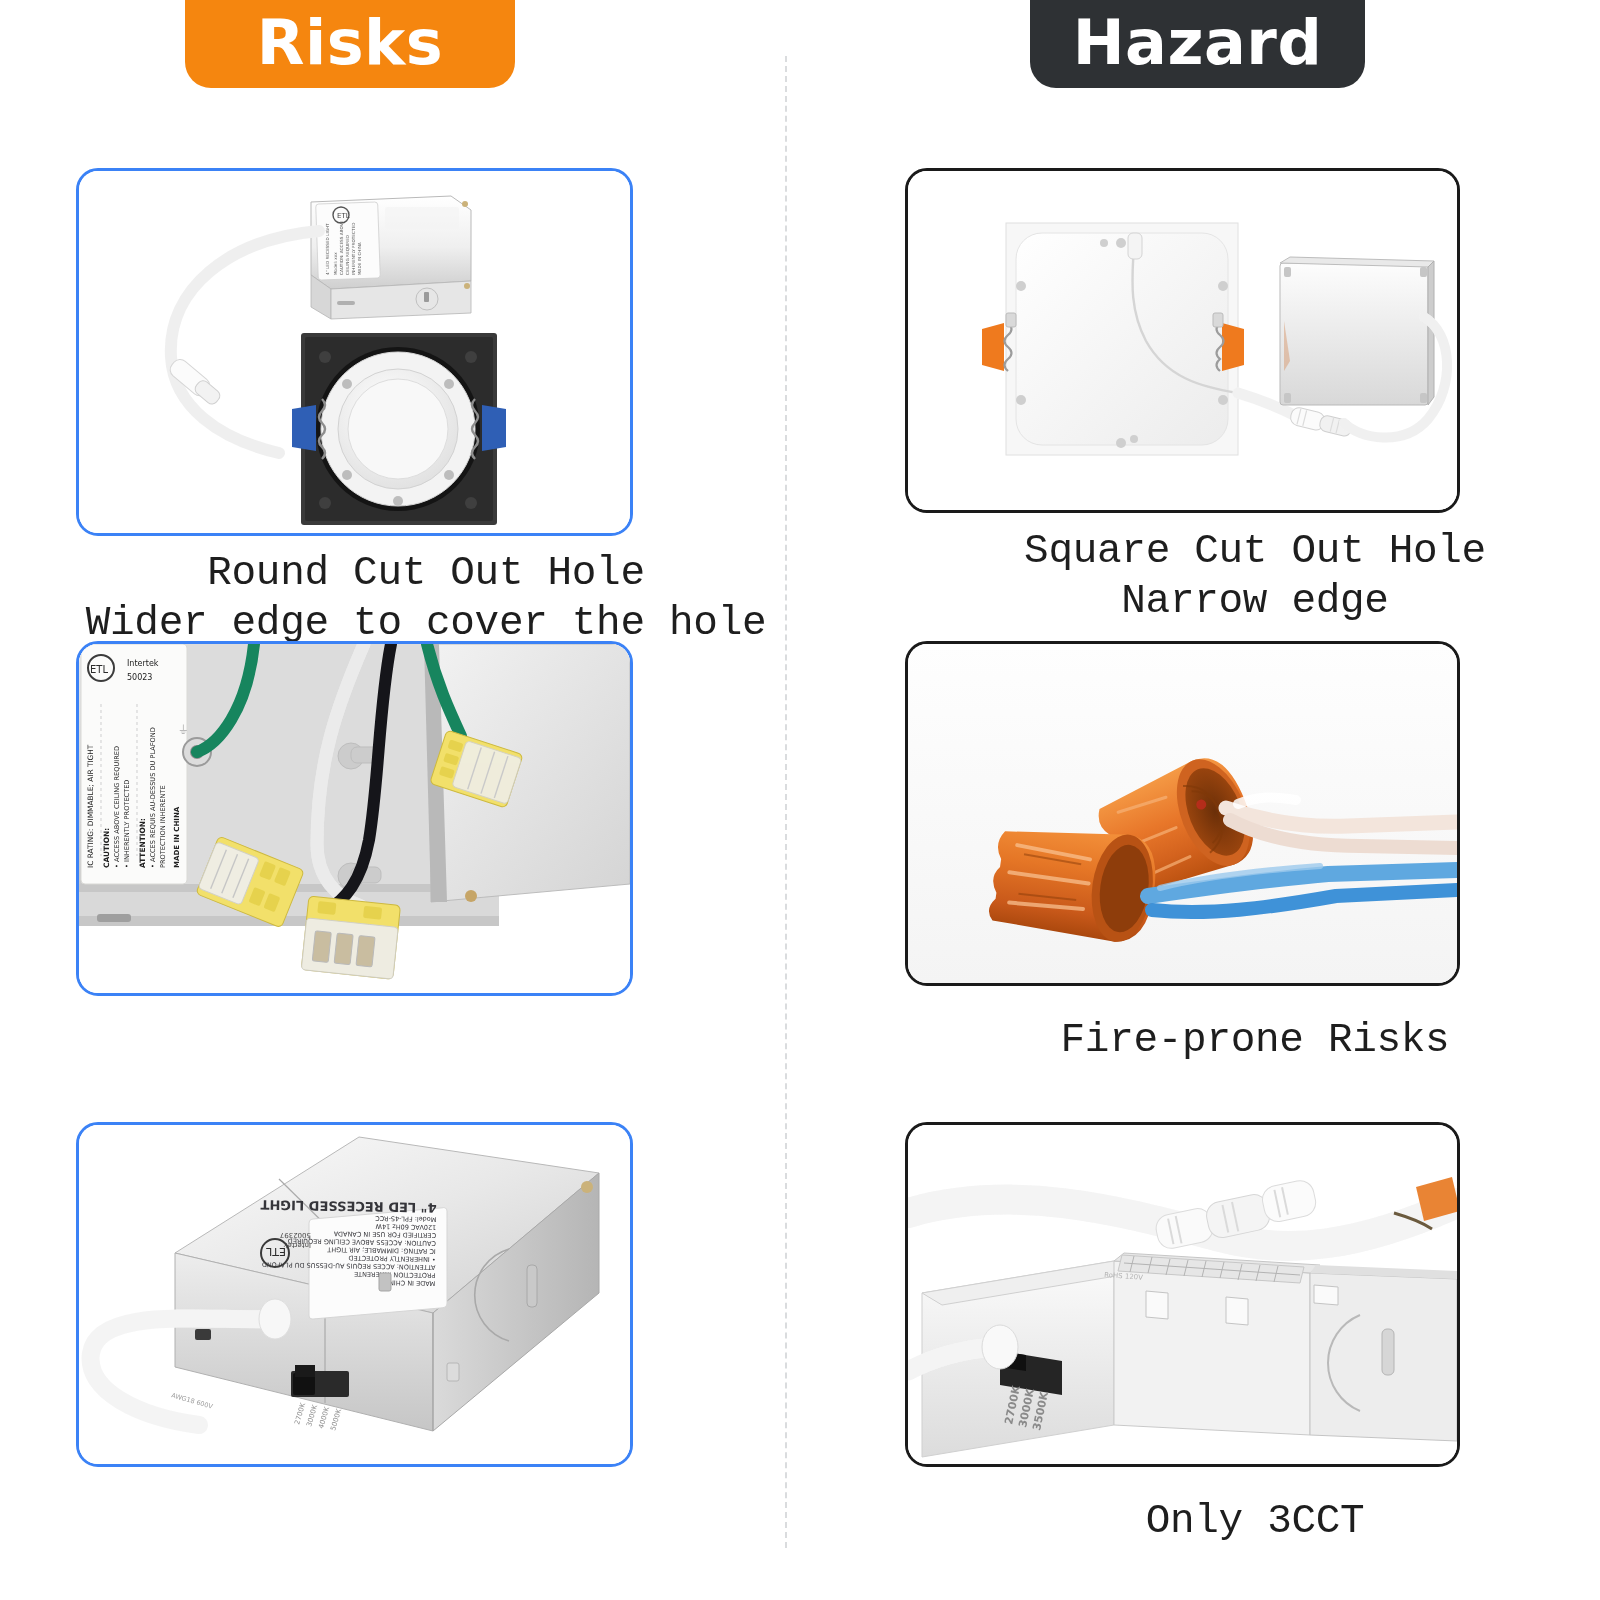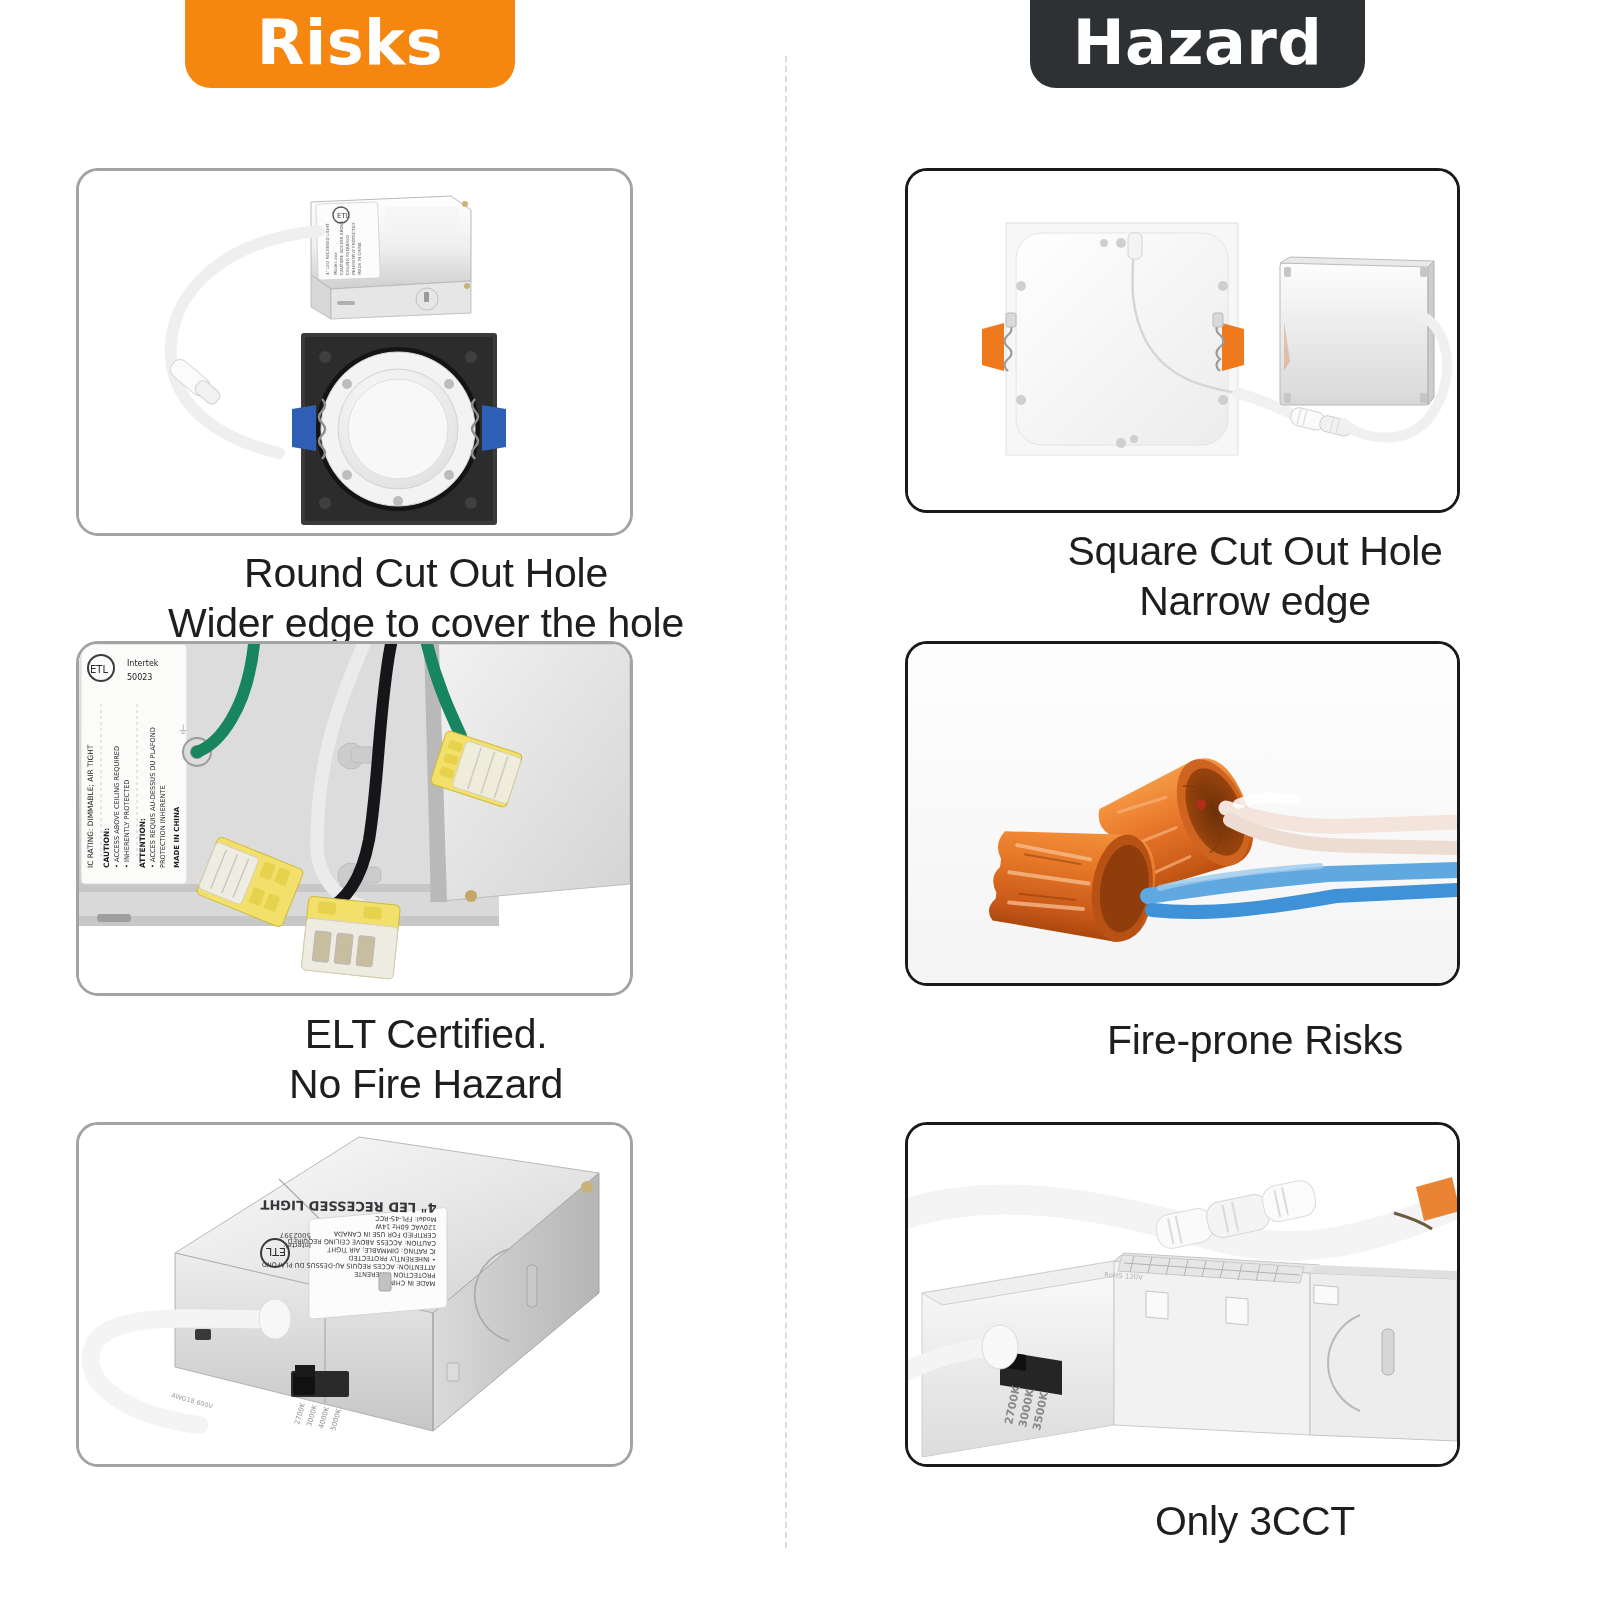--- a/index.html
+++ b/index.html
@@ -46,28 +46,28 @@
 
   .row{ position:absolute; left:0; }
 
   .frame{
     box-sizing:border-box;
     border-radius:22px;
     background:#ffffff;
     overflow:hidden;
     position:relative;
   }
-  .frame.ours{ border:3px solid #a3a3a3; }
+  .frame.ours{ border:3px solid #3b82f6; }
   .frame.others{ border:3px solid #1A1A1A; }
 
   .caption{
     width:100%;
     text-align:center;
     color:#1E1E1E;
-    font-family:Liberation Sans, sans-serif;
+    font-family:Liberation Mono, monospace;
     font-size:41px;
     line-height:1.22;
     letter-spacing:-0.3px;
     white-space:pre-line;
   }
   .caption.single{ padding-top:16px; }
 
   
   .r1{ top:168px; }
   .r2{ top:641px; }
@@ -294,24 +294,20 @@
               <rect x="10" y="34" width="16" height="30" rx="2"></rect>
               <rect x="32" y="34" width="16" height="30" rx="2"></rect>
               <rect x="54" y="34" width="16" height="30" rx="2"></rect>
             </g>
           </g>
           <rect x="18" y="270" width="34" height="8" rx="3" fill="#9f9f9f"></rect>
           <circle cx="392" cy="252" r="6" fill="#c6a567"></circle>
         </svg>
       </div>
     </div>
-    <div class="cap-wrap" style="top:368px;">
-      <div class="caption">ELT Certified.
-No Fire Hazard</div>
-    </div>
   </div>
 
   <div class="row r3">
     <div class="frame ours fr3">
       <div class="photo">
         <svg viewBox="0 0 551 339" width="551" height="339" preserveAspectRatio="none">
           <defs>
             <linearGradient id="mtop" x1="0" y1="0" x2="1" y2="1">
               <stop offset="0" stop-color="#fbfbfb"></stop>
                 <stop offset="0.5" stop-color="#e8e8e8"></stop>

